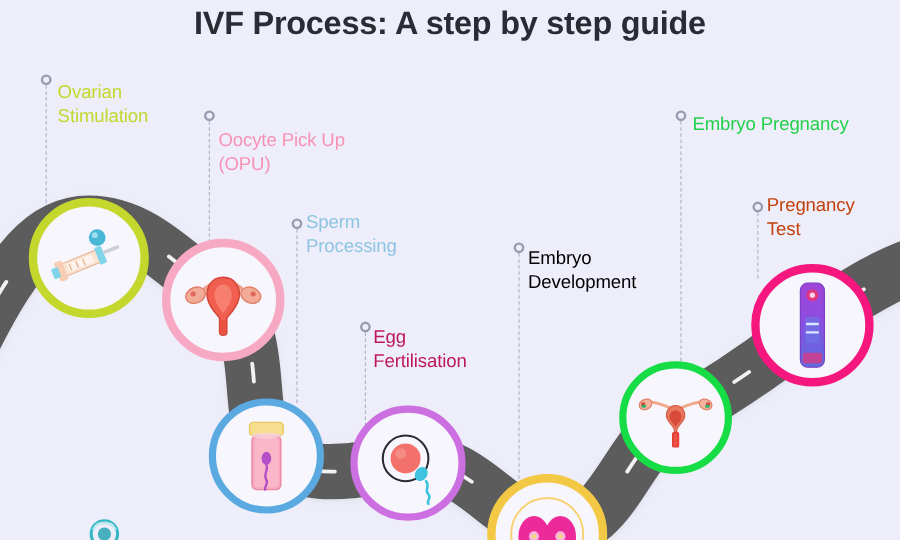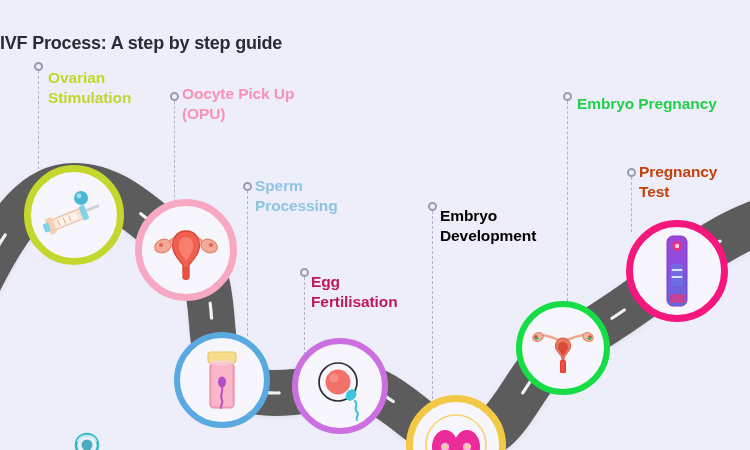--- a/index.html
+++ b/index.html
@@ -24,27 +24,26 @@
     background: #eeeefb;
     overflow: hidden;
   }
 
   
   .title {
     position: absolute;
     top: 4px;
     left: 0;
     width: 750px;
-    text-align: left;
-    font-size: 18px;
+    text-align: center;
+    font-size: 27px;
     font-weight: bold;
     color: #2b2b33;
     letter-spacing: -0.2px;
     white-space: nowrap;
-    margin-top: 29px;
   }
 
   
   .road-layer {
     position: absolute;
     inset: 0;
     width: 750px;
     height: 450px;
   }
 
@@ -67,21 +66,21 @@
     left: 4px;
     top: 9px;
     width: 0;
     border-left: 1px dashed #b3b3c6;
   }
 
   
   .step-label {
     position: absolute;
     font-size: 15.5px;
-    font-weight: bold;
+    font-weight: normal;
     line-height: 1.28;
     white-space: pre-line;
     letter-spacing: -0.1px;
   }
 
   
   .station {
     position: absolute;
     border-radius: 50%;
     background: #f7f6fd;
@@ -139,21 +138,21 @@
     <div class="pin-dot"></div>
     <div class="pin-line" style="height:98px;"></div>
   </div>
   <div class="step-label" style="left:48px; top:68px; color:#c3d72c;">Ovarian
 Stimulation</div>
 
   <div class="pin-group" style="left:170px; top:92px;">
     <div class="pin-dot"></div>
     <div class="pin-line" style="height:116px;"></div>
   </div>
-  <div class="step-label" style="left:182px; top:84px; color:#f792b5;">Oocyte Pick Up
+  <div class="step-label" style="left:182px; top:108px; color:#f792b5;">Oocyte Pick Up
 (OPU)</div>
 
   <div class="pin-group" style="left:243px; top:182px;">
     <div class="pin-dot"></div>
     <div class="pin-line" style="height:145px;"></div>
   </div>
   <div class="step-label" style="left:255px; top:176px; color:#8ec4e2;">Sperm
 Processing</div>
 
   <div class="pin-group" style="left:300px; top:268px;">

